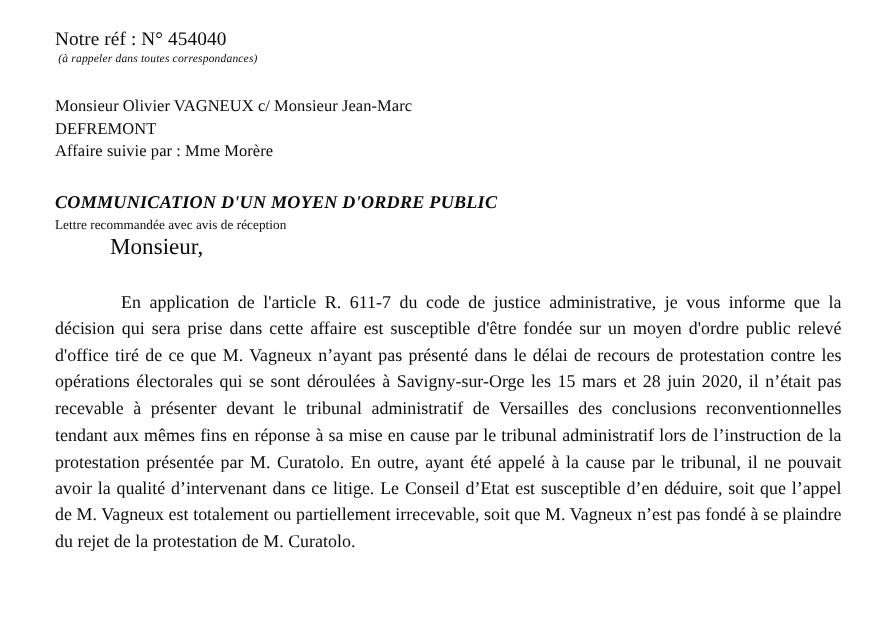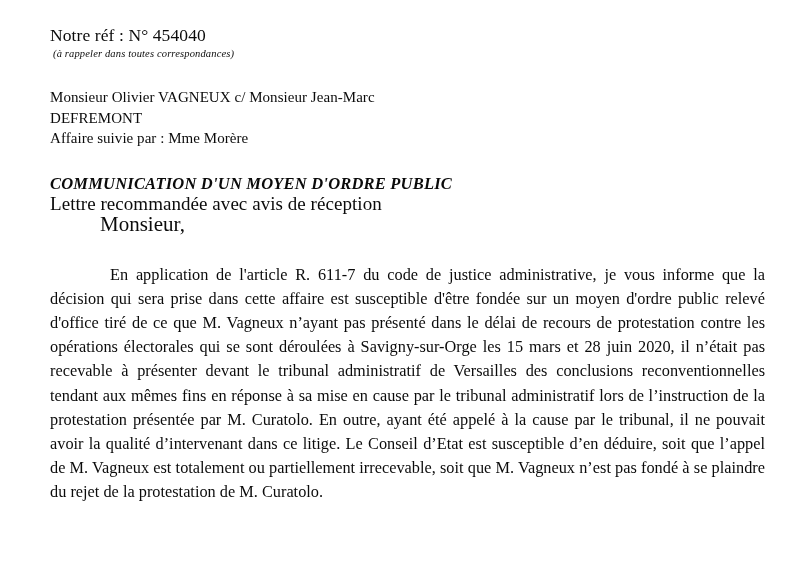--- a/index.html
+++ b/index.html
@@ -66,21 +66,21 @@
   }
   .subject-title {
     font-size: 16.5px;
     font-weight: bold;
     line-height: 21px;
     letter-spacing: 0.2px;
     white-space: nowrap;
     font-style: italic;
   }
   .subject-sub {
-    font-size: 19px;
+    font-size: 12px;
     line-height: 20px;
     letter-spacing: 0.05px;
     white-space: nowrap;
   }
 
   
   .salutation {
     padding-left: 50px;
     font-size: 21px;
     line-height: 21px;

